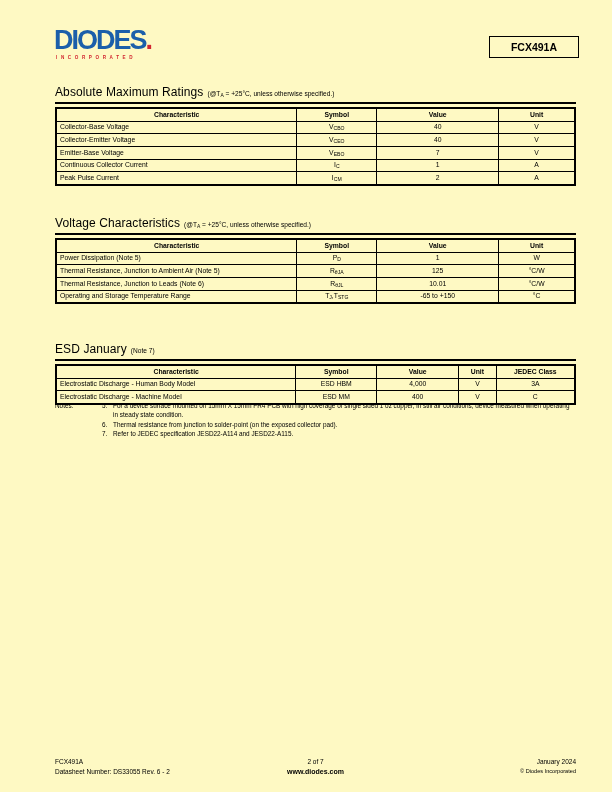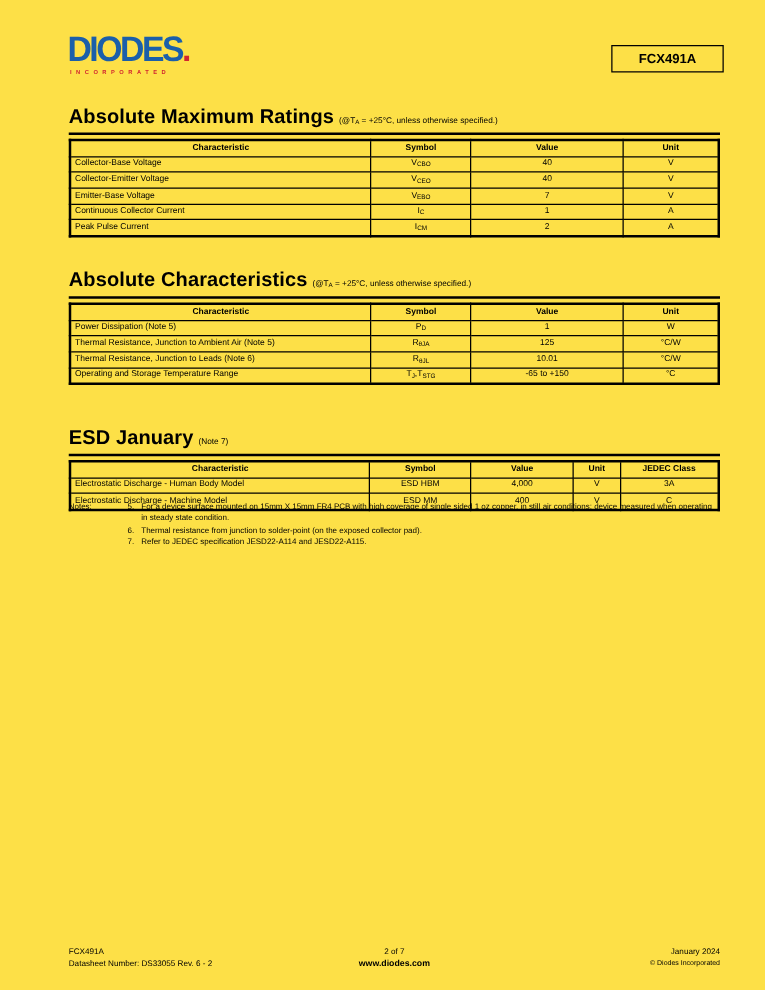--- a/index.html
+++ b/index.html
@@ -1,32 +1,32 @@
 <!DOCTYPE html>
 <html><head>
 <meta charset="utf-8">
 <style>
   * { margin:0; padding:0; box-sizing:border-box; }
   html,body { background:#e8e8e8; }
   body { font-family:"Liberation Sans", sans-serif; color:#000; }
-  .page { position:relative; width:612px; height:792px; background:#fde047; margin:0 auto; overflow:hidden; }
+  .page { position:relative; width:612px; height:792px; background:#fef9c3; margin:0 auto; overflow:hidden; }
 
   
   .logo { position:absolute; left:54px; top:27px; width:130px; }
   .logo-brand { font-size:27px; font-weight:bold; color:#1b5faa; letter-spacing:-2px; line-height:0.95; font-family:"Liberation Sans", sans-serif; transform:scaleY(1.05); transform-origin:left top; }
   .logo-dot { color:#d22630; }
   .logo-sub { font-size:4.6px; font-weight:bold; color:#d22630; letter-spacing:3.6px; margin-top:2px; margin-left:2px; }
 
   
   .part-box { position:absolute; left:489px; top:36px; width:90px; height:22px; border:1.5px solid #000; display:flex; align-items:center; justify-content:center; font-size:10.5px; font-weight:bold; }
 
   
   .section { position:absolute; left:55px; width:521px; }
   .sec-head { display:flex; align-items:baseline; gap:4px; border-bottom:2.5px solid #000; padding-bottom:3px; }
-  .sec-title { font-size:16px; font-weight:bold; letter-spacing:0.1px; }
+  .sec-title { font-size:12px; font-weight:normal; letter-spacing:0.1px; }
   .sec-note { font-size:6.6px; }
 
   table { width:100%; border-collapse:collapse; margin-top:3px; border:2px solid #000; table-layout:fixed; }
   th, td { border:1px solid #000; font-size:6.8px; line-height:1.25; padding:1.6px 3px; text-align:center; overflow:hidden; white-space:nowrap; }
   th { font-weight:bold; border-bottom:1.5px solid #000; }
   td.char { text-align:left; }
   sub { font-size:0.75em; vertical-align:-0.2em; letter-spacing:0; }
 
   .sec-amr     { top:85px; }
   .sec-thermal { top:216px; }
@@ -112,21 +112,21 @@
             <td>I<sub>CM</sub></td>
             <td>2</td>
             <td>A</td>
           </tr>
         </tbody>
       </table>
   </div>
 
   <div class="section sec-thermal">
     <div class="sec-head">
-      <span class="sec-title">Absolute Characteristics</span>
+      <span class="sec-title">Voltage Characteristics</span>
       <span class="sec-note">(@T<sub>A</sub> = +25°C, unless otherwise specified.)</span>
     </div>
     <table>
       <colgroup>
           <col style="width:46.4%">
           <col style="width:15.4%">
           <col style="width:23.5%">
           <col style="width:14.7%">
         </colgroup>
     <thead>

